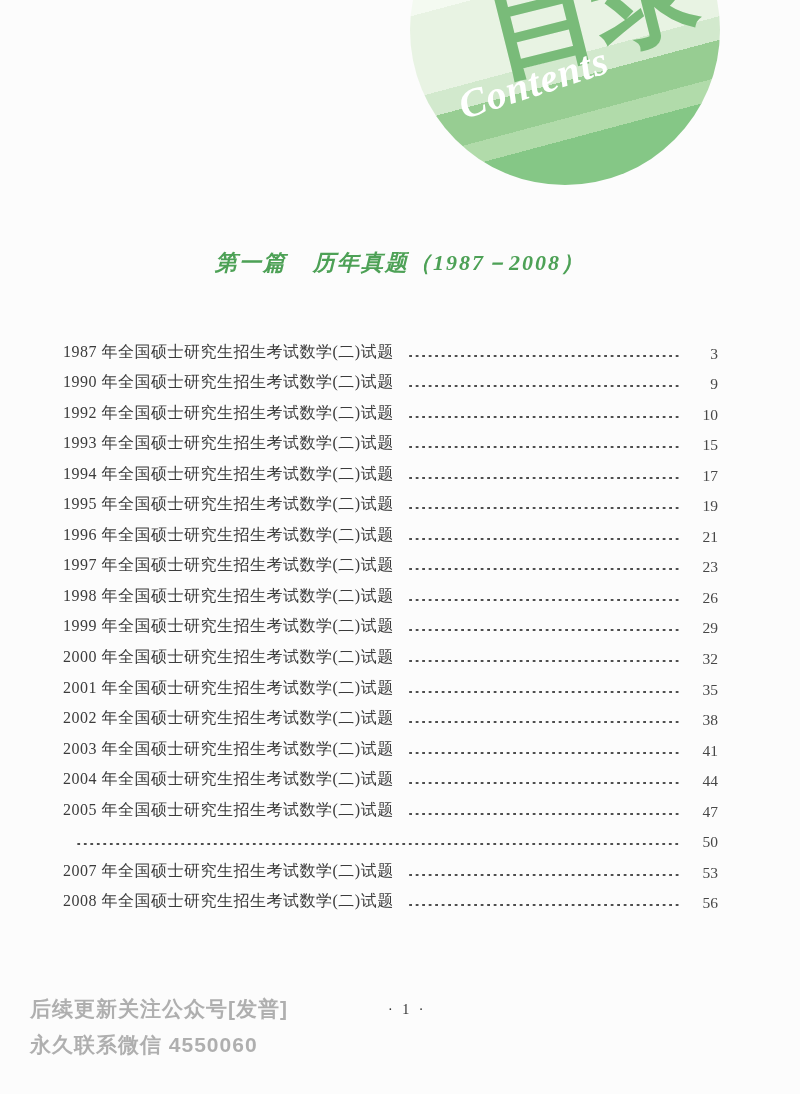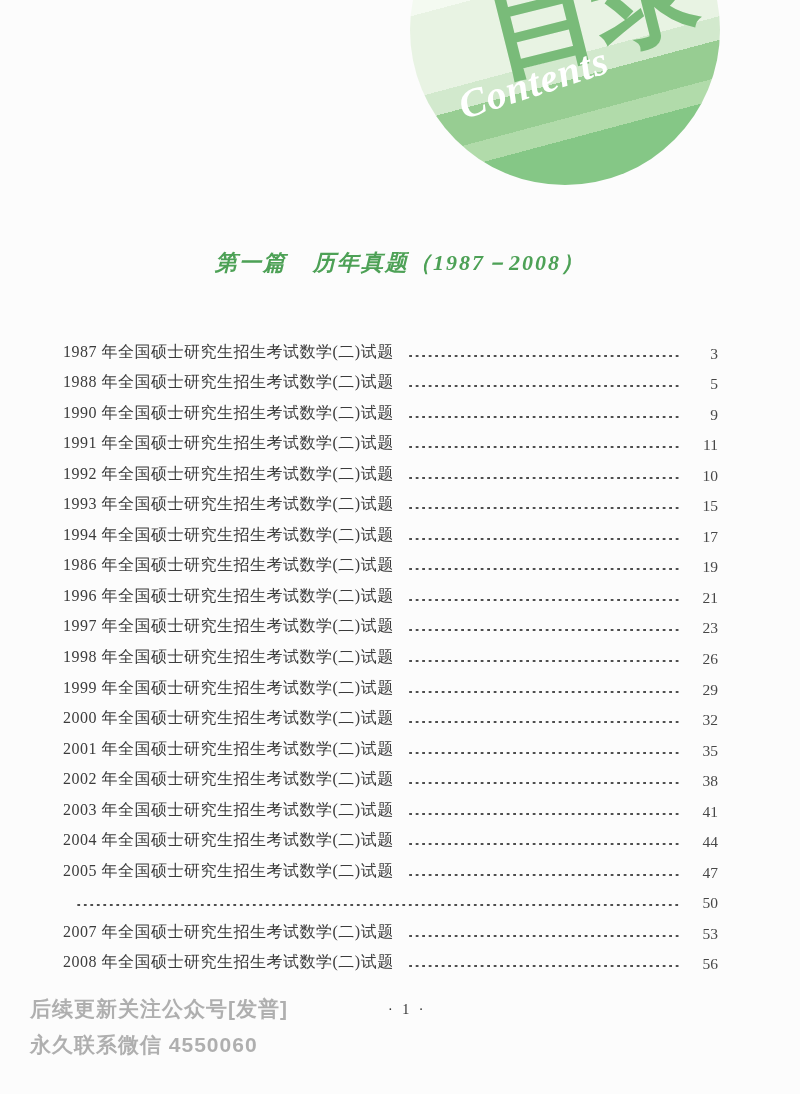--- a/index.html
+++ b/index.html
@@ -149,59 +149,49 @@
     <span class="part-label">第一篇</span><span>历年真题（1987－2008）</span>
   </h1>
 
   <div class="toc" id="toc-list">
   <div class="toc-row">
     <span class="toc-title">1987 年全国硕士研究生招生考试数学(二)试题</span>
     <span class="leader"></span>
     <span class="toc-page">3</span>
   </div>
 
-  <div class="toc-row">
-    <span class="toc-title">1988 年全国硕士研究生招生考试数学(二)试题</span>
-    <span class="leader"></span>
-    <span class="toc-page">5</span>
-  </div>
 
 
   <div class="toc-row">
     <span class="toc-title">1990 年全国硕士研究生招生考试数学(二)试题</span>
     <span class="leader"></span>
     <span class="toc-page">9</span>
   </div>
 
-  <div class="toc-row">
-    <span class="toc-title">1991 年全国硕士研究生招生考试数学(二)试题</span>
-    <span class="leader"></span>
-    <span class="toc-page">11</span>
-  </div>
 
   <div class="toc-row">
     <span class="toc-title">1992 年全国硕士研究生招生考试数学(二)试题</span>
     <span class="leader"></span>
     <span class="toc-page">10</span>
   </div>
 
   <div class="toc-row">
     <span class="toc-title">1993 年全国硕士研究生招生考试数学(二)试题</span>
     <span class="leader"></span>
     <span class="toc-page">15</span>
   </div>
 
   <div class="toc-row">
     <span class="toc-title">1994 年全国硕士研究生招生考试数学(二)试题</span>
     <span class="leader"></span>
     <span class="toc-page">17</span>
   </div>
 
   <div class="toc-row">
-    <span class="toc-title">1986 年全国硕士研究生招生考试数学(二)试题</span>
+    <span class="toc-title">1995 年全国硕士研究生招生考试数学(二)试题</span>
     <span class="leader"></span>
     <span class="toc-page">19</span>
   </div>
 
   <div class="toc-row">
     <span class="toc-title">1996 年全国硕士研究生招生考试数学(二)试题</span>
     <span class="leader"></span>
     <span class="toc-page">21</span>
   </div>
 

